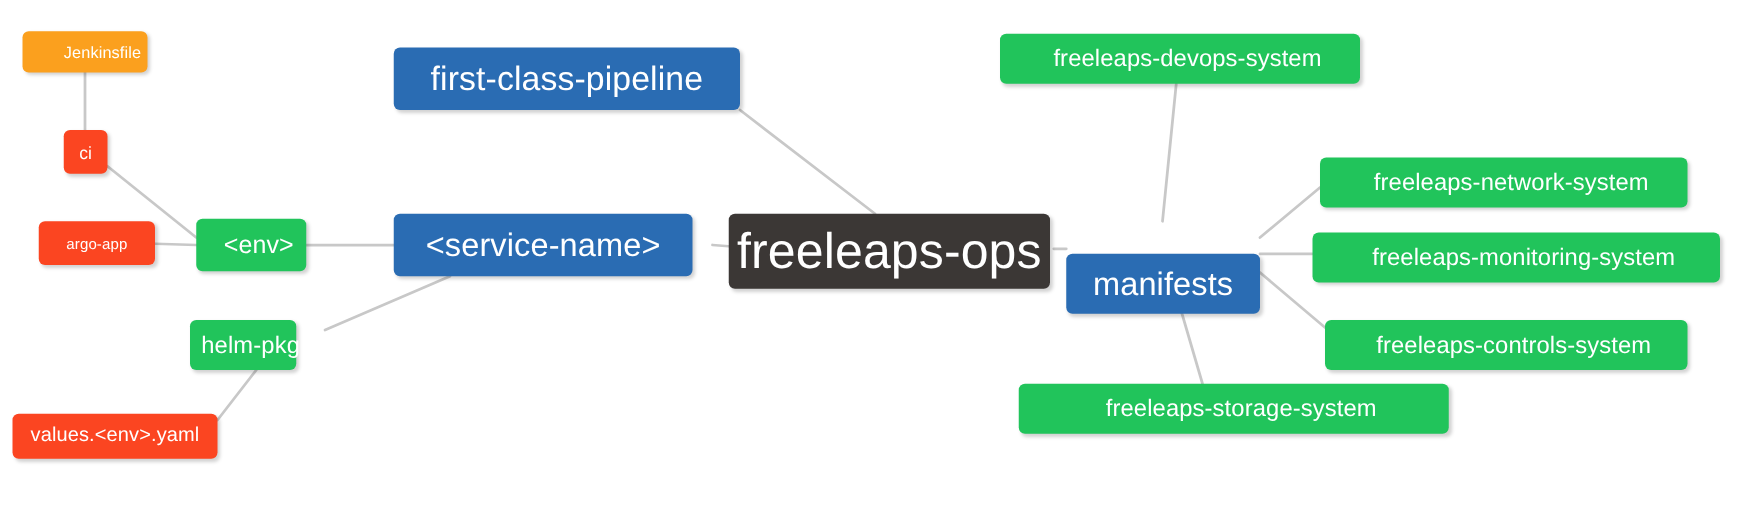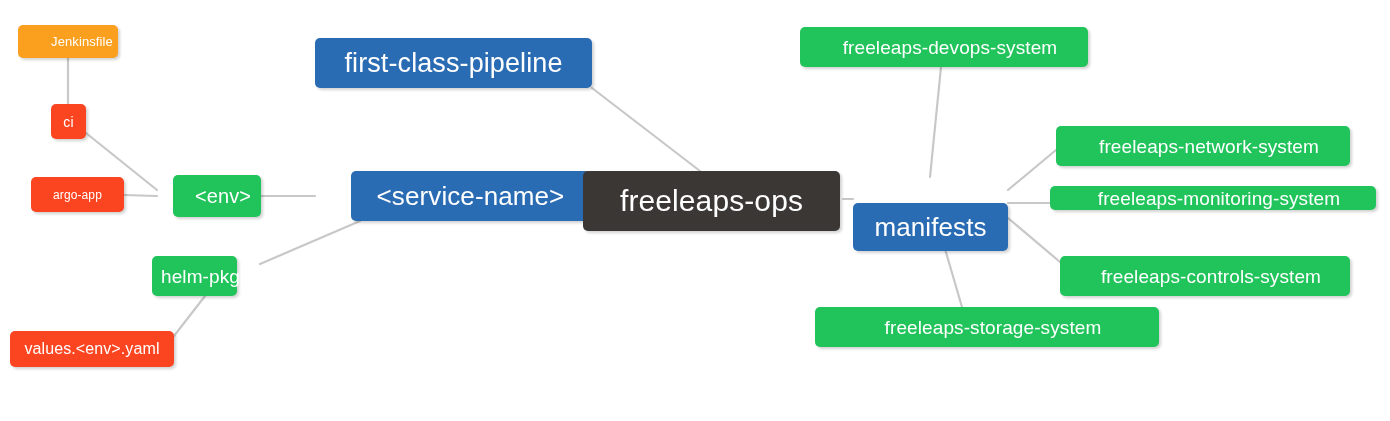--- a/index.html
+++ b/index.html
@@ -73,48 +73,48 @@
   <div id="node-layer">
       <div class="node c-orange" style="left: 18px; top: 25px; width: 100px; height: 33px; font-size: 13px;">
         <span class="node-label">Jenkinsfile</span>
       </div>
       <div class="node c-red" style="left: 51px; top: 104px; width: 35px; height: 35px; font-size: 14px;">
         <span class="node-label">ci</span>
       </div>
       <div class="node c-red" style="left: 31px; top: 177px; width: 93px; height: 35px; font-size: 12px;">
         <span class="node-label">argo-app</span>
       </div>
-      <div class="node c-green" style="left: 173px; top: 175px; width: 88px; height: 42px; font-size: 20px;">
+      <div class="node c-green" style="left: 157px; top: 175px; width: 88px; height: 42px; font-size: 20px;">
         <span class="node-label">&lt;env&gt;</span>
       </div>
       <div class="node c-green" style="left: 152px; top: 256px; width: 85px; height: 40px; font-size: 19px; text-align: center;">
         <span class="node-label">helm-pkg</span>
       </div>
       <div class="node c-red" style="left: 10px; top: 331px; width: 164px; height: 36px; font-size: 16px;">
         <span class="node-label">values.&lt;env&gt;.yaml</span>
       </div>
       <div class="node c-blue" style="left: 315px; top: 38px; width: 277px; height: 50px; font-size: 27px;">
         <span class="node-label">first-class-pipeline</span>
       </div>
-      <div class="node c-blue" style="left: 315px; top: 171px; width: 239px; height: 50px; font-size: 26px; margin-left: 36px;">
+      <div class="node c-blue" style="left: 315px; top: 171px; width: 239px; height: 50px; font-size: 26px;">
         <span class="node-label">&lt;service-name&gt;</span>
       </div>
-      <div class="node c-root" style="left: 583px; top: 171px; width: 257px; height: 60px; font-size: 30px;">
+      <div class="node c-root" style="left: 583px; top: 171px; width: 257px; height: 60px; font-size: 40px;">
         <span class="node-label">freeleaps-ops</span>
       </div>
       <div class="node c-blue" style="left: 853px; top: 177px; width: 155px; height: 48px; font-size: 26px; margin-top: 26px;">
         <span class="node-label">manifests</span>
       </div>
       <div class="node c-green" style="left: 800px; top: 27px; width: 288px; height: 40px; font-size: 19px;">
         <span class="node-label">freeleaps-devops-system</span>
       </div>
       <div class="node c-green" style="left: 1056px; top: 110px; width: 294px; height: 40px; font-size: 19px; margin-top: 16px;">
         <span class="node-label">freeleaps-network-system</span>
       </div>
-      <div class="node c-green" style="left: 1050px; top: 186px; width: 326px; height: 24px; font-size: 19px;">
+      <div class="node c-green" style="left: 1050px; top: 186px; width: 326px; height: 40px; font-size: 19px;">
         <span class="node-label">freeleaps-monitoring-system</span>
       </div>
       <div class="node c-green" style="left: 1060px; top: 256px; width: 290px; height: 40px; font-size: 19px;">
         <span class="node-label">freeleaps-controls-system</span>
       </div>
       <div class="node c-green" style="left: 815px; top: 307px; width: 344px; height: 40px; font-size: 19px;">
         <span class="node-label">freeleaps-storage-system</span>
       </div>
     </div>
 </div>

